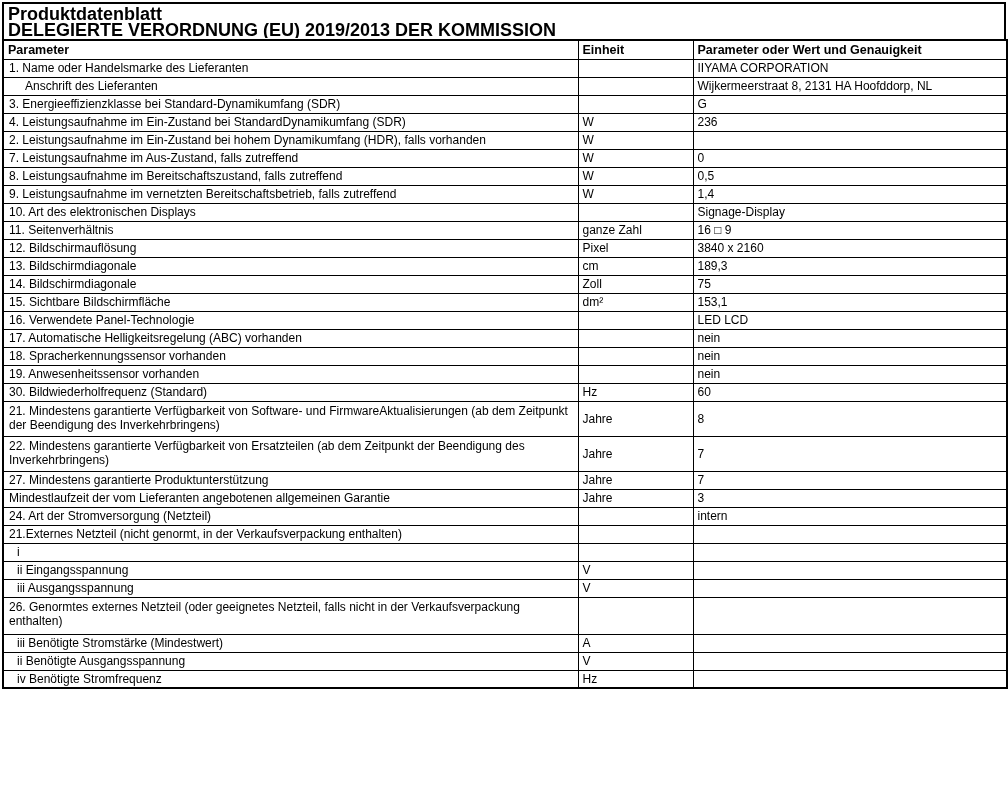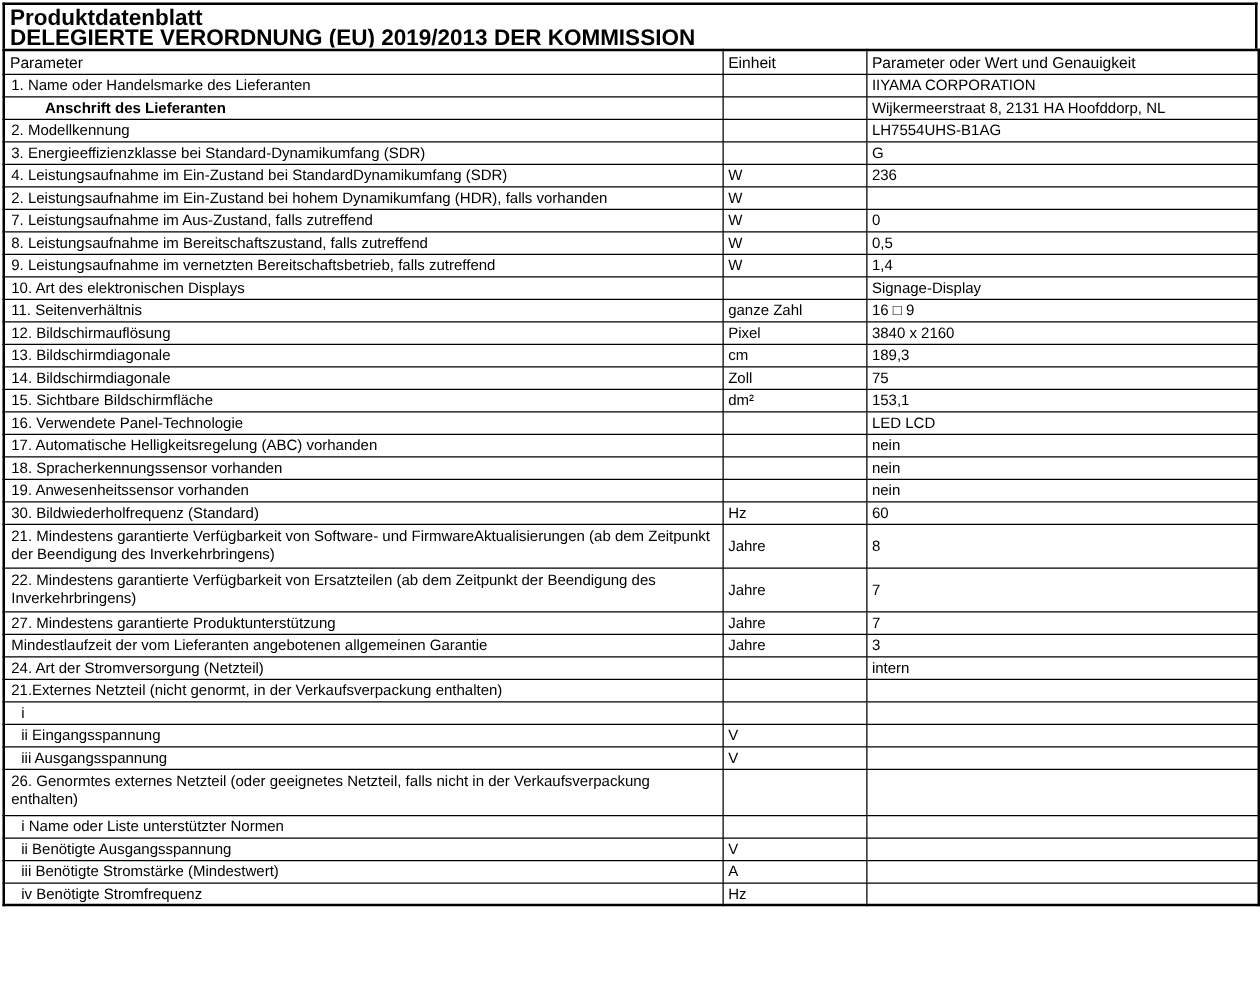--- a/index.html
+++ b/index.html
@@ -36,28 +36,28 @@
     border: 1px solid #000;
     font-size: 12px;
     line-height: 14px;
     padding: 1px 4px;
     height: 18px;
     vertical-align: middle;
     overflow: hidden;
   }
   th {
     text-align: left;
-    font-weight: normal;
+    font-weight: bold;
     font-size: 12.5px;
     height: 19px;
   }
   td.param  { padding-left: 5px; }
   td.unit   { padding-left: 4px; }
   td.value  { padding-left: 4px; }
-  td.param.indent-1 { padding-left: 32px; font-weight: bold; }
+  td.param.indent-1 { padding-left: 21px; }
   td.param.indent-2 { }
   td.param.indent-3 { padding-left: 13px; }
   tr.tall td { height: 35px; }
   tr.tall td.param { vertical-align: top; padding-top: 2px; margin-top: 32px; }
   tr.tall26 td { height: 37px; vertical-align: top; padding-top: 2px; }
 </style>
 </head>
 <body>
 
 <div class="sheet">
@@ -85,25 +85,20 @@
           <td class="param">1. Name oder Handelsmarke des Lieferanten</td>
           <td class="unit"></td>
           <td class="value">IIYAMA CORPORATION</td>
         </tr>
         <tr>
           <td class="param indent-1">Anschrift des Lieferanten</td>
           <td class="unit"></td>
           <td class="value">Wijkermeerstraat 8, 2131 HA Hoofddorp, NL</td>
         </tr>
         <tr>
-          <td class="param">2.  Modellkennung</td>
-          <td class="unit"></td>
-          <td class="value">LH7554UHS-B1AG</td>
-        </tr>
-        <tr>
           <td class="param">3.  Energieeffizienzklasse bei Standard-Dynamikumfang (SDR)</td>
           <td class="unit"></td>
           <td class="value">G</td>
         </tr>
         <tr>
           <td class="param">4.  Leistungsaufnahme im Ein-Zustand bei StandardDynamikumfang (SDR)</td>
           <td class="unit">W</td>
           <td class="value">236</td>
         </tr>
         <tr>
@@ -225,35 +220,30 @@
           <td class="param indent-3">iii Ausgangsspannung</td>
           <td class="unit">V</td>
           <td class="value"></td>
         </tr>
         <tr class="tall26">
           <td class="param">26. Genormtes externes Netzteil (oder geeignetes Netzteil, falls nicht in der Verkaufsverpackung enthalten)</td>
           <td class="unit"></td>
           <td class="value"></td>
         </tr>
         <tr>
-          <td class="param indent-3">i Name oder Liste unterstützter Normen</td>
-          <td class="unit"></td>
+          <td class="param indent-3">iii Benötigte Stromstärke (Mindestwert)</td>
+          <td class="unit">A</td>
           <td class="value"></td>
         </tr>
         <tr>
           <td class="param indent-3">ii Benötigte Ausgangsspannung</td>
           <td class="unit">V</td>
           <td class="value"></td>
         </tr>
         <tr>
-          <td class="param indent-3">iii Benötigte Stromstärke (Mindestwert)</td>
-          <td class="unit">A</td>
-          <td class="value"></td>
-        </tr>
-        <tr>
           <td class="param indent-3">iv Benötigte Stromfrequenz</td>
           <td class="unit">Hz</td>
           <td class="value"></td>
         </tr>
       </tbody>
   </table>
 
 </div>
 
 </body></html>

